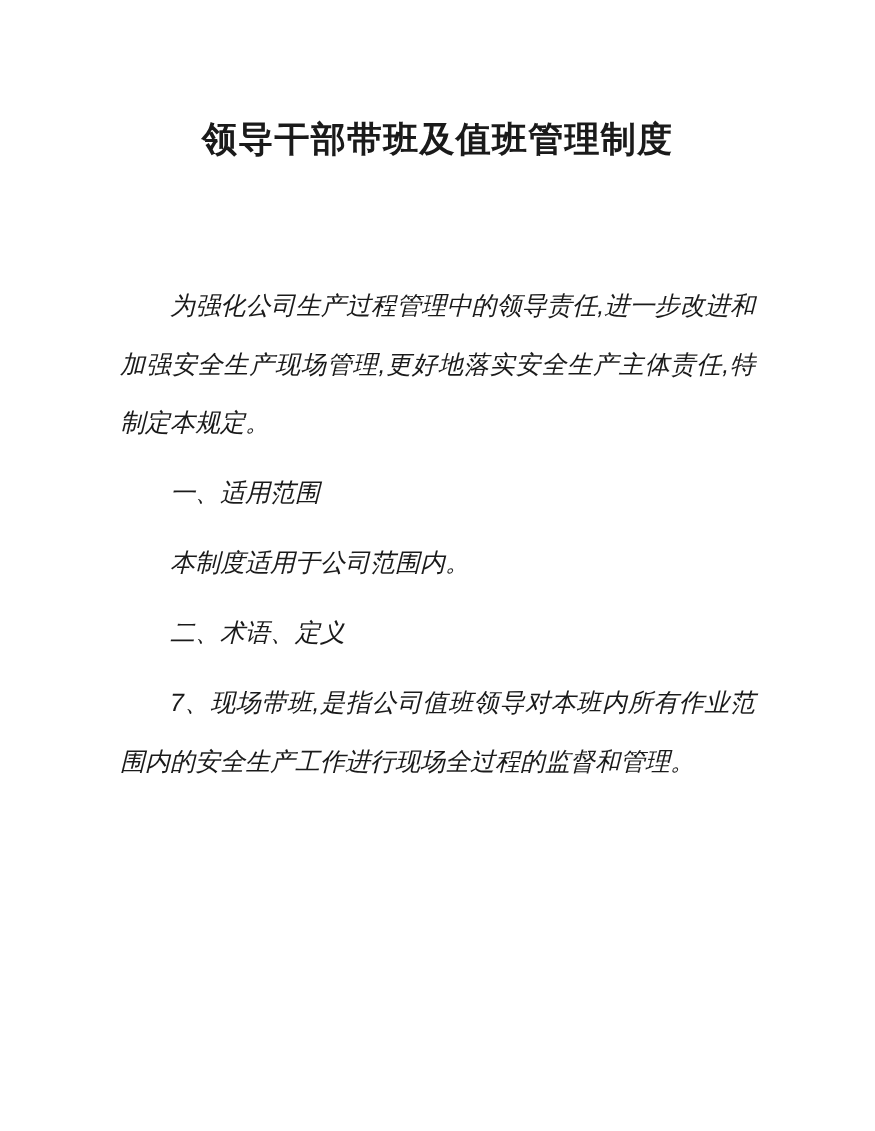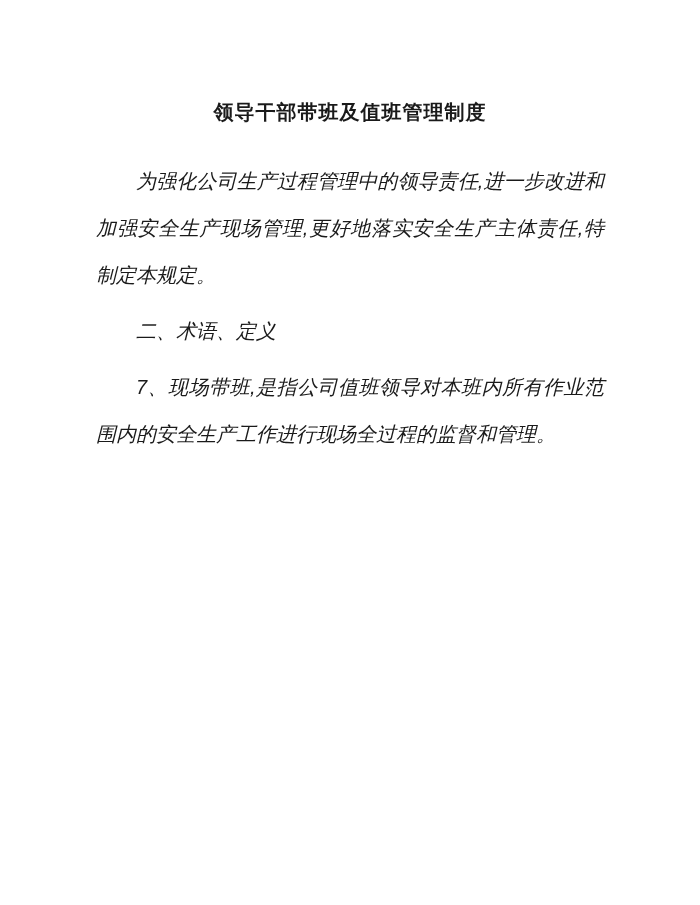--- a/index.html
+++ b/index.html
@@ -15,45 +15,47 @@
   }
   .page {
     box-sizing: border-box;
     width: 700px;
     height: 905px;
     padding: 92px 96px 0 96px;
     background: #ffffff;
     color: #1a1a1a;
   }
   .doc-title {
-    font-size: 20px;
+    font-size: 28px;
     font-weight: 700;
     line-height: 40px;
     text-align: center;
-    margin: 0 0 26px 0;
+    margin: 0 0 90px 0;
     letter-spacing: 1px;
   }
   .para {
     font-size: 20px;
     line-height: 47px;
     margin: 0 0 9px 0;
     text-indent: 2em;
     text-align: justify;
     word-break: break-all;
     font-style: italic;
   }
 </style>
 </head>
 <body>
 
 <div class="page">
   <h1 class="doc-title">领导干部带班及值班管理制度</h1>
 
   <p class="para">为强化公司生产过程管理中的领导责任,进一步改进和加强安全生产现场管理,更好地落实安全生产主体责任,特制定本规定。</p>
 
+  <p class="para">一、适用范围</p>
 
+  <p class="para">本制度适用于公司范围内。</p>
 
   <p class="para">二、术语、定义</p>
 
 
   <p class="para">7、现场带班,是指公司值班领导对本班内所有作业范围内的安全生产工作进行现场全过程的监督和管理。</p>
 
 </div>
 
 </body></html>

